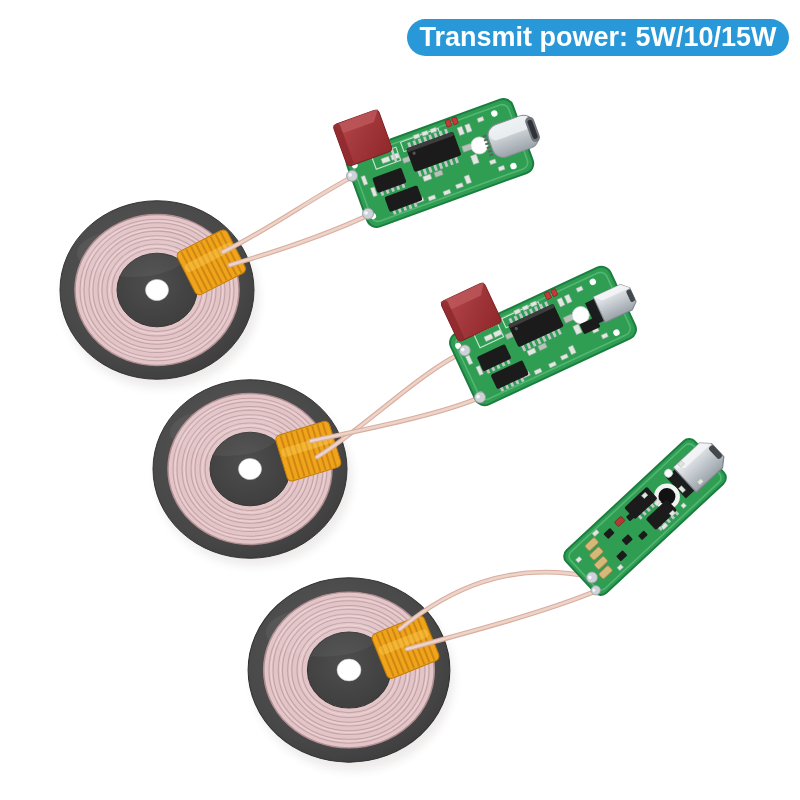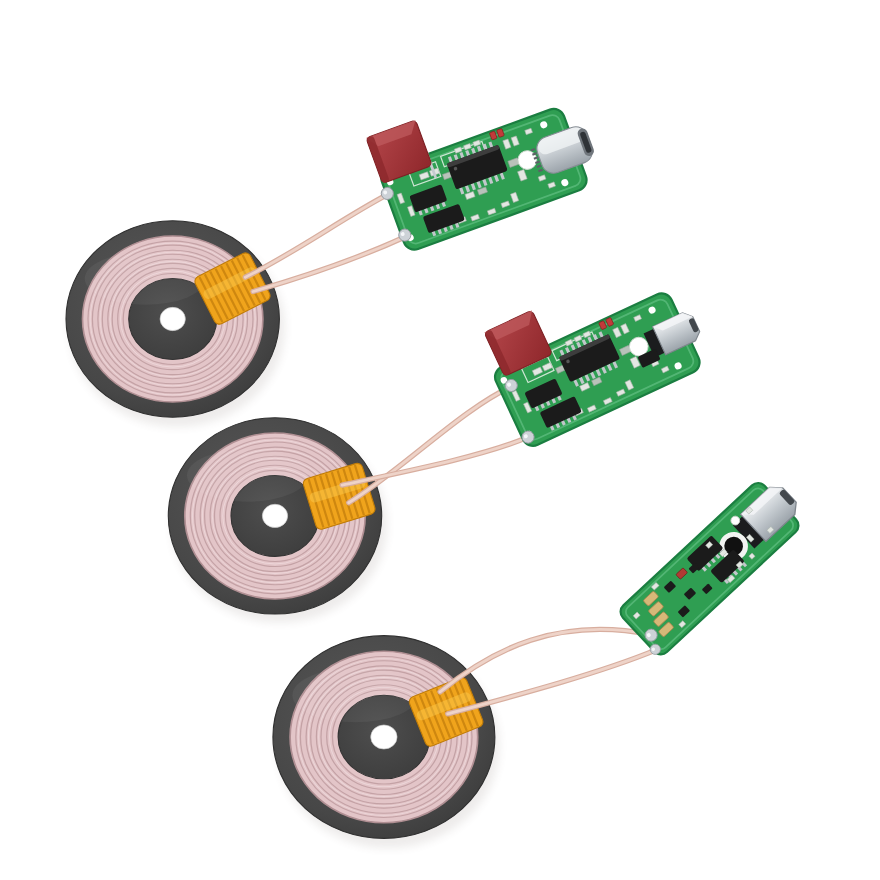--- a/index.html
+++ b/index.html
@@ -284,14 +284,17 @@
     <rect class="pad" x="16" y="-4" width="6" height="4"></rect>
         <rect class="pad" x="60" y="-16" width="5" height="4"></rect>
     <rect class="pad" x="62" y="10" width="5" height="4"></rect>
         <rect class="pad" x="44" y="2" width="4" height="6"></rect>
     <rect class="pad" x="-80" y="-16" width="5" height="4"></rect>
     <use href="#solder" transform="translate(-80,8)"></use>
     <use href="#solder" transform="translate(-86,20) scale(.85)"></use>
   </g>
 </svg>
 
-
+<div class="banner">
+  <span>Transmit power: 5W/10/15W</span>
 </div>
 
+</div>
+
 </body></html>

